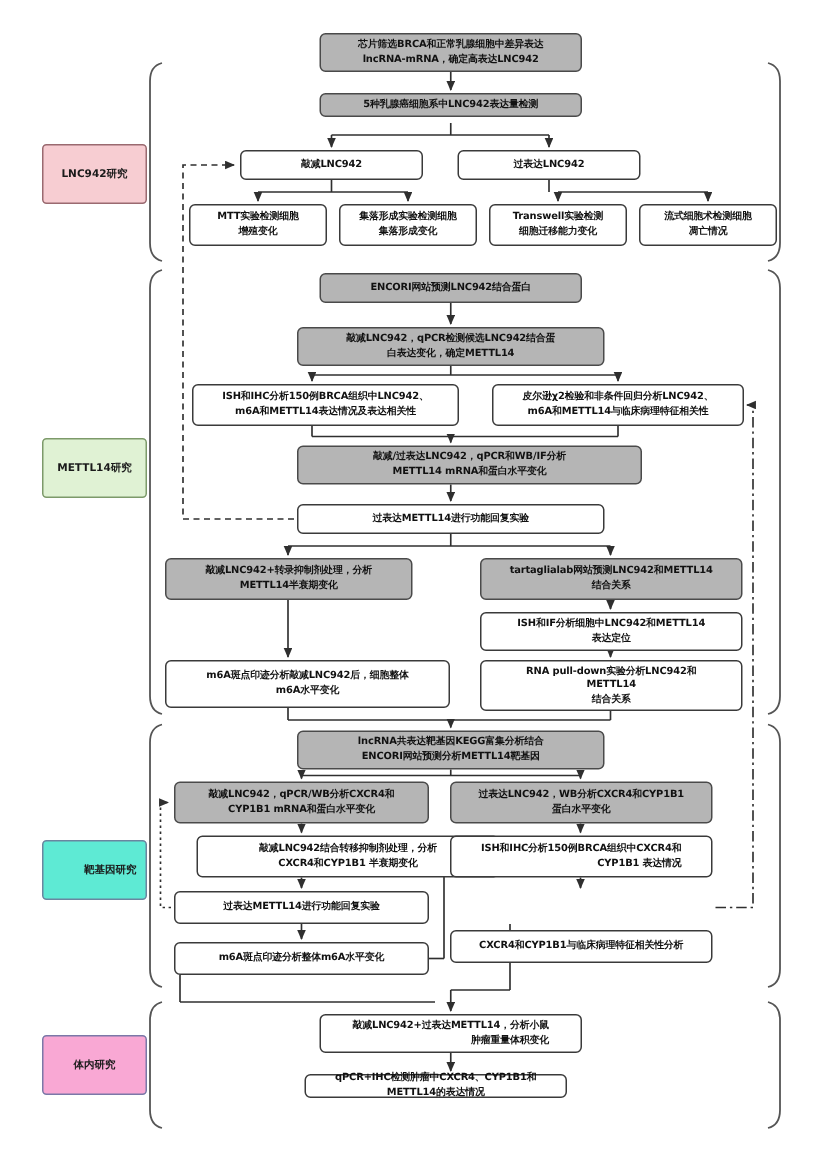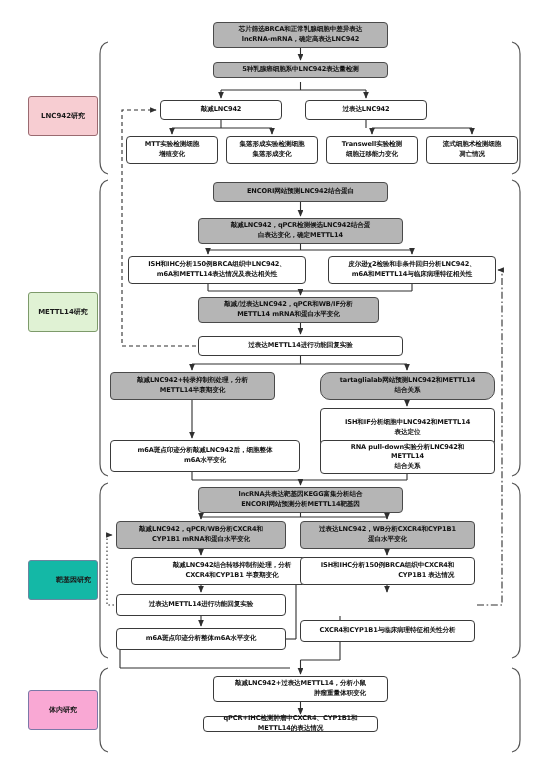--- a/index.html
+++ b/index.html
@@ -53,21 +53,21 @@
     display: flex;
     align-items: center;
     justify-content: center;
     text-align: center;
     font-size: 7px;
     font-weight: bold;
     color: #1a1a1a;
   }
   .stage.pink   { background: #f7cdd2; border-color: #9a6a70; }
   .stage.green  { background: #e0f2d4; border-color: #7d9a6a; }
-  .stage.blue   { background: #14b8a6; border-color: #6a86a0; padding-left: 21px; }
+  .stage.blue   { background: #5eead4; border-color: #6a86a0; padding-left: 21px; }
   .stage.purple { background: #f9a8d4; border-color: #7b78a8; }
   svg { position: absolute; left: 0; top: 0; pointer-events: none; }
 </style>
 </head>
 <body>
 
 <div id="canvas">
 
   <svg width="552" height="772">
     <defs>
@@ -201,28 +201,28 @@
 细胞迁移能力变化</div>
   <div class="node white" style="left:426px;top:136px;width:92px;height:28px;">流式细胞术检测细胞
 凋亡情况</div>
   <div class="node gray" style="left:213px;top:182px;width:175px;height:20px;">ENCORI网站预测LNC942结合蛋白</div>
   <div class="node gray" style="left:198px;top:218px;width:205px;height:26px;">敲减LNC942，qPCR检测候选LNC942结合蛋
 白表达变化，确定METTL14</div>
   <div class="node white" style="left:128px;top:256px;width:178px;height:28px;">ISH和IHC分析150例BRCA组织中LNC942、
 m6A和METTL14表达情况及表达相关性</div>
   <div class="node white" style="left:328px;top:256px;width:168px;height:28px;">皮尔逊χ2检验和非条件回归分析LNC942、
 m6A和METTL14与临床病理特征相关性</div>
-  <div class="node gray" style="left:198px;top:297px;width:181px;height:26px;">敲减/过表达LNC942，qPCR和WB/IF分析
+  <div class="node gray" style="left:198px;top:297px;width:230px;height:26px;">敲减/过表达LNC942，qPCR和WB/IF分析
 METTL14 mRNA和蛋白水平变化</div>
   <div class="node white" style="left:198px;top:336px;width:205px;height:20px;">过表达METTL14进行功能回复实验</div>
   <div class="node gray" style="left:110px;top:372px;width:165px;height:28px;">敲减LNC942+转录抑制剂处理，分析
 METTL14半衰期变化</div>
-  <div class="node gray" style="left:320px;top:372px;width:175px;height:28px;border-radius:10px;">tartaglialab网站预测LNC942和METTL14
+  <div class="node gray" style="left:320px;top:372px;width:175px;height:28px;">tartaglialab网站预测LNC942和METTL14
 结合关系</div>
-  <div class="node white" style="left:320px;top:408px;width:175px;height:40px;">ISH和IF分析细胞中LNC942和METTL14
+  <div class="node white" style="left:320px;top:408px;width:175px;height:26px;">ISH和IF分析细胞中LNC942和METTL14
 表达定位</div>
   <div class="node white" style="left:320px;top:440px;width:175px;height:34px;">RNA pull-down实验分析LNC942和
 METTL14
 结合关系</div>
   <div class="node white" style="left:110px;top:440px;width:190px;height:32px;">m6A斑点印迹分析敲减LNC942后，细胞整体
 m6A水平变化</div>
   <div class="node gray" style="left:198px;top:487px;width:205px;height:26px;">lncRNA共表达靶基因KEGG富集分析结合
 ENCORI网站预测分析METTL14靶基因</div>
   <div class="node gray" style="left:116px;top:521px;width:170px;height:28px;">敲减LNC942，qPCR/WB分析CXCR4和
 CYP1B1 mRNA和蛋白水平变化</div>

